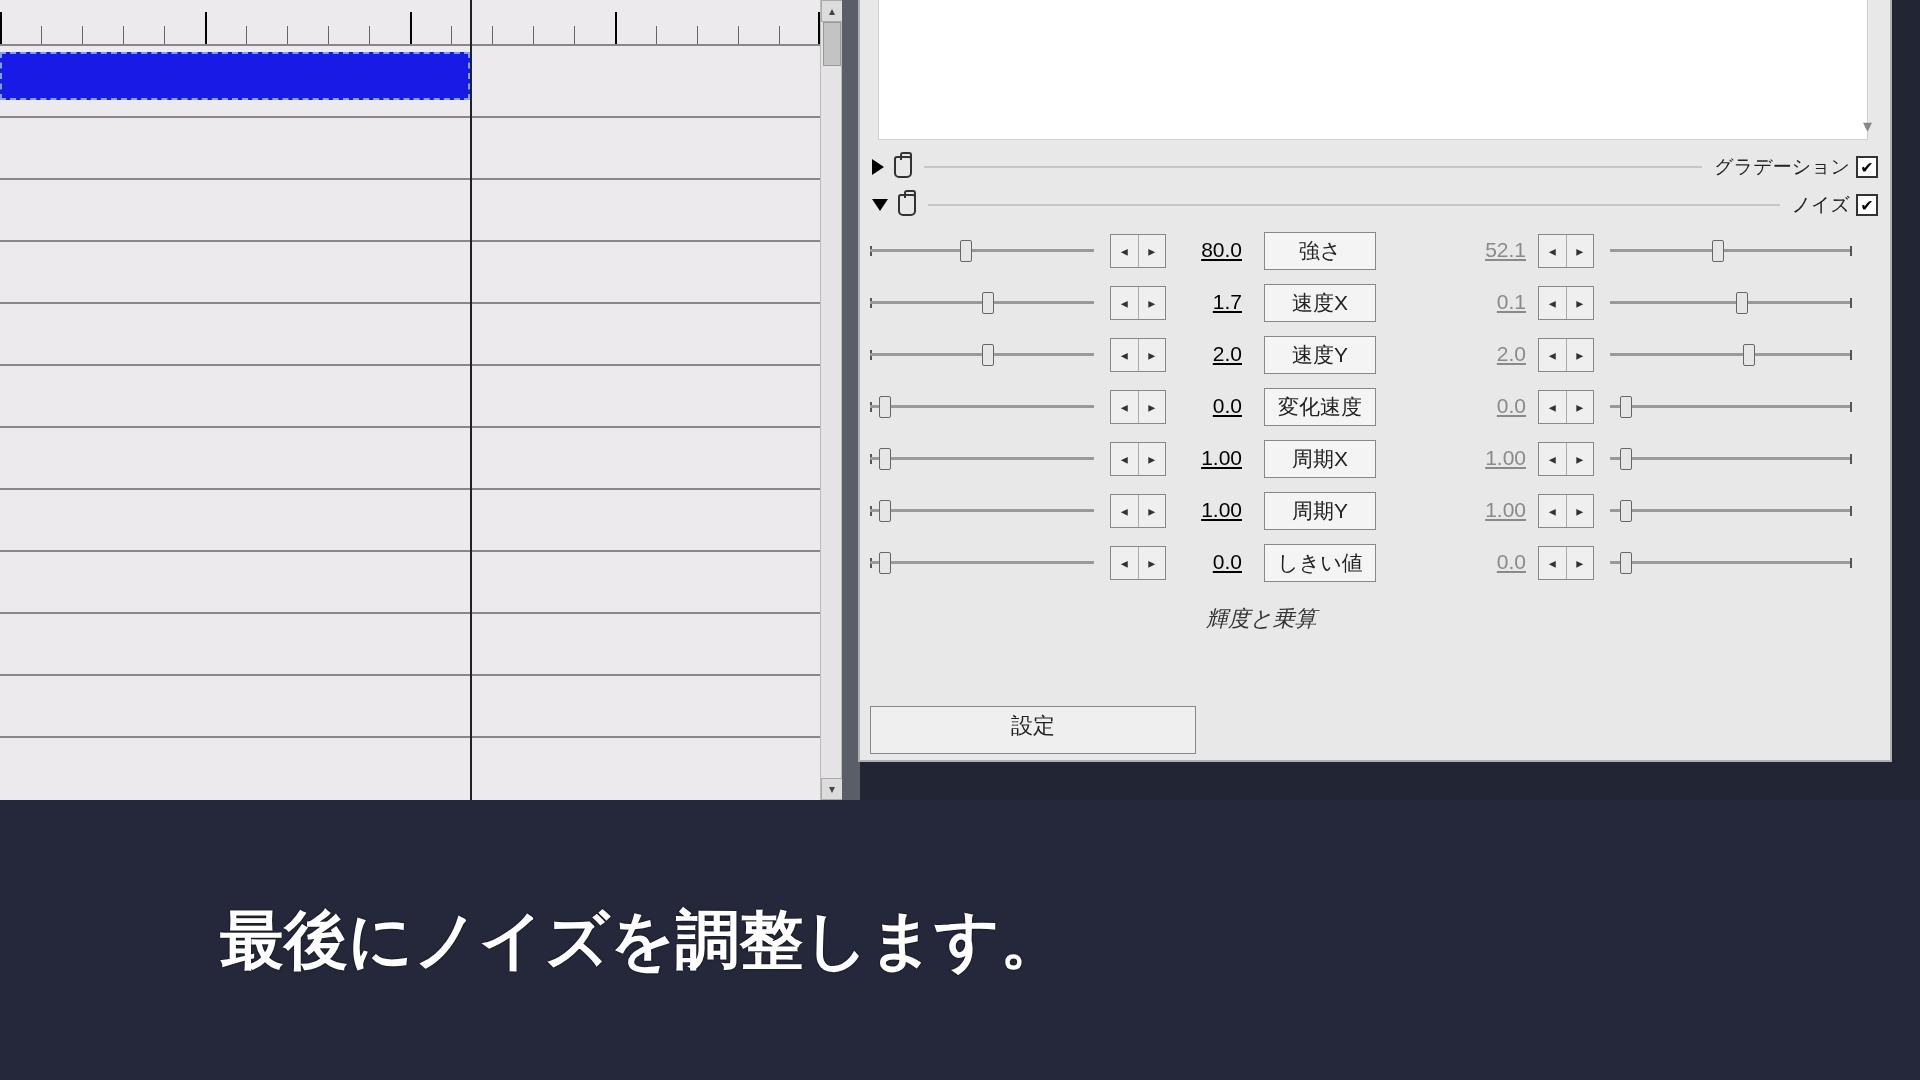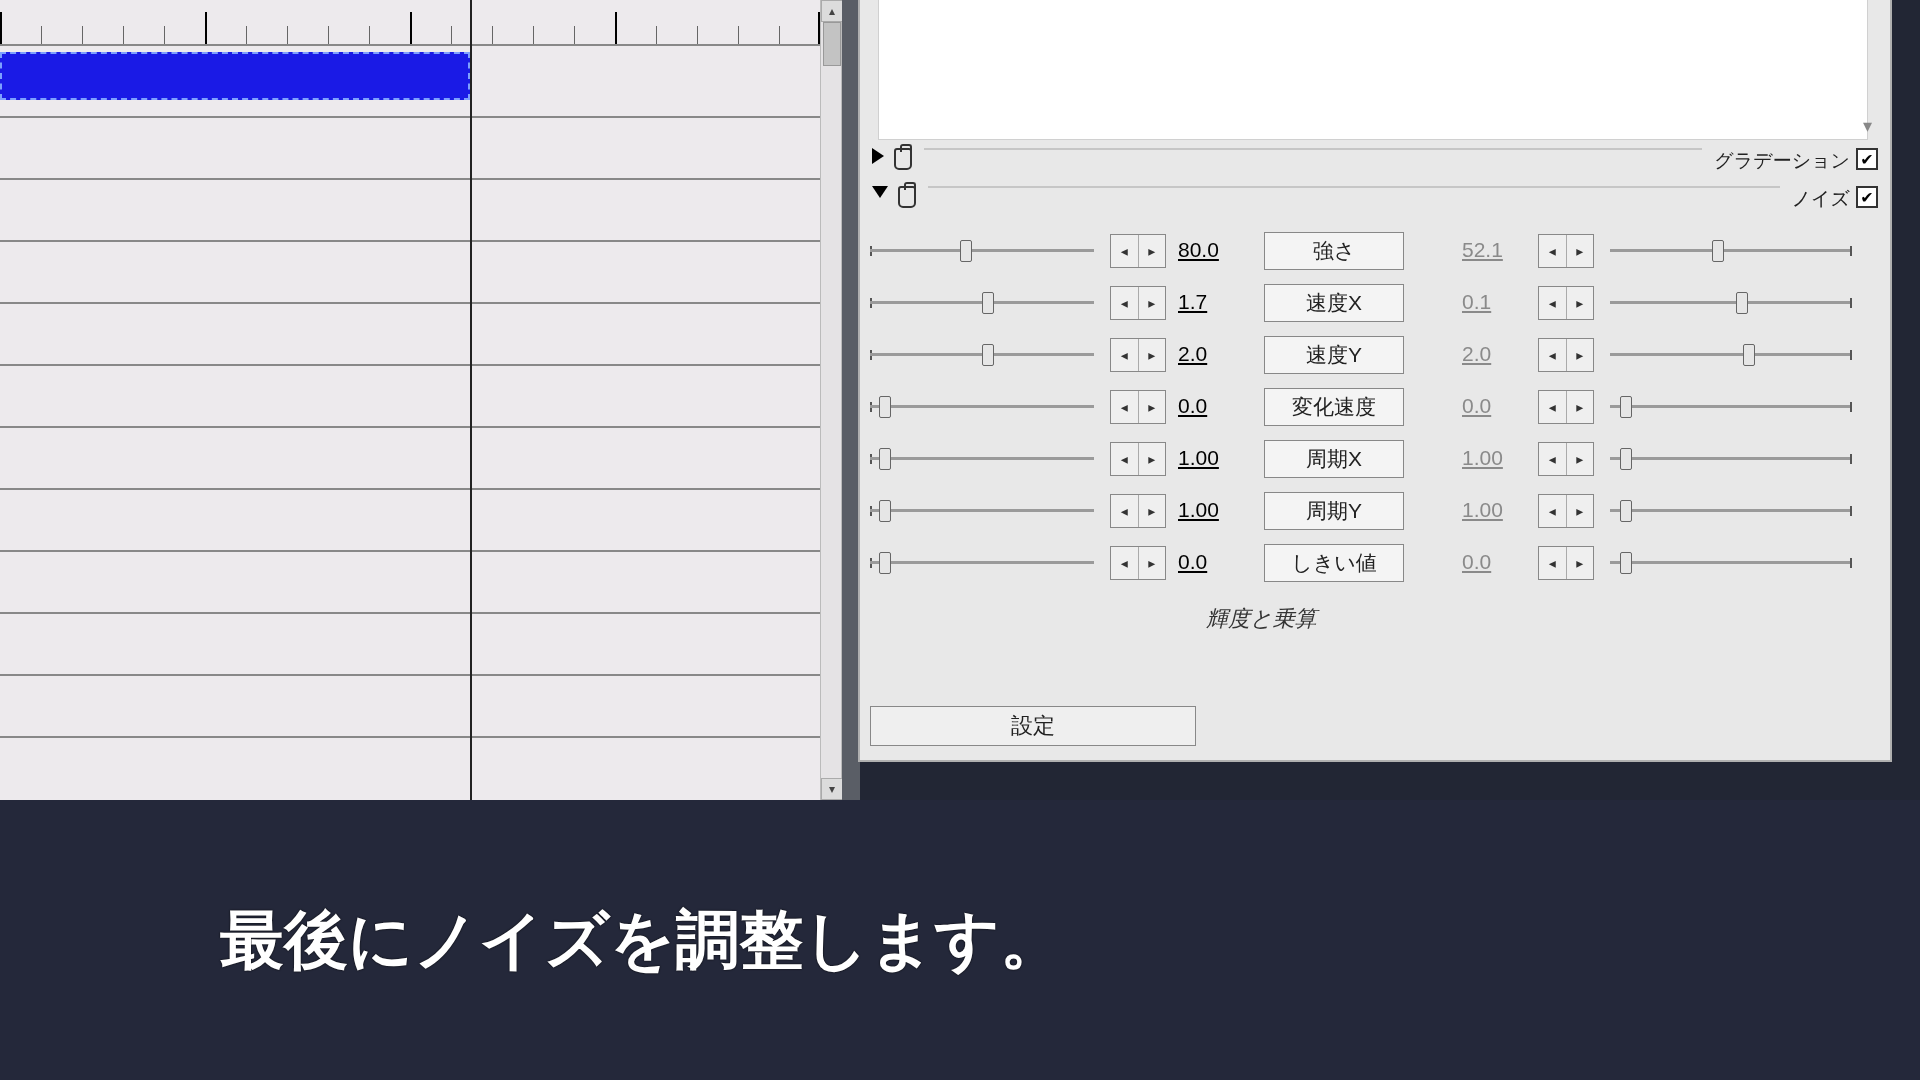--- a/index.html
+++ b/index.html
@@ -53,21 +53,21 @@
   .prop-canvas {
     position:absolute; left:18px; top:-4px; width:990px; height:144px; background:#fff;
     border:1px solid #d0d0d0;
   }
   .prop-canvas-scroll {
     position:absolute; right:4px; top:118px; width:0; height:0; font-size:18px; color:#888;
   }
 
   .section-row {
     position:absolute; left:12px; height:38px; width:1006px;
-    display:flex; align-items:flex-start;
+    display:flex; align-items:center;
   }
   .section-row-1 { top:148px; }
   .section-row-2 { top:186px; }
   .tri { width:0;height:0;display:inline-block;margin-right:10px;}
   .tri-right{border-top:8px solid transparent;border-bottom:8px solid transparent;border-left:12px solid #000;}
   .tri-down{border-left:8px solid transparent;border-right:8px solid transparent;border-top:12px solid #000;}
   .keyframe-icon {
     width:18px;height:22px;border:2px solid #333;border-radius:3px 3px 5px 5px;
     display:inline-block;position:relative;
   }
@@ -99,48 +99,48 @@
   .slider-l-tick { position:absolute;left:0;top:6px;width:2px;height:10px;background:#555;}
   .slider-r-tick { position:absolute;right:0;top:6px;width:2px;height:10px;background:#555;}
 
   .spin { position:absolute; top:8px; width:56px; height:34px;
     border:1px solid #888; background:#efefef; display:flex;}
   .spin span{flex:1;text-align:center;line-height:32px;font-size:14px;color:#333;border-right:1px solid #aaa;}
   .spin span:last-child{border-right:none;}
   .spin-l { left:240px; }
   .spin-r { left:668px; }
 
-  .val { position:absolute; top:12px; width:64px; text-align:left;
+  .val { position:absolute; top:12px; width:64px; text-align:right;
     font-size:21px; color:#000; text-decoration:underline;}
   .val-l { left:308px;}
   .val-r { left:592px; color:#8a8a8a;}
 
   .param-label {
-    position:absolute; left:394px; top:6px; width:140px;height:38px;
+    position:absolute; left:394px; top:6px; width:112px;height:38px;
     border:1px solid #888;background:#f4f4f4;
     text-align:center;line-height:36px;font-size:21px;color:#222;
   }
 
   
   .controls { position:absolute; left:10px; top:594px; width:1010px;}
   .dd-row { height:54px; position:relative;}
   .dd {
     position:absolute;left:0;top:4px;width:313px;height:40px;
     border:2px solid #888;background:#fff;display:flex;align-items:center;
     padding-left:10px;font-size:22px;color:#222;
   }
   .dd-arrow{
     position:absolute;right:0;top:0;width:28px;height:100%;
     border-left:1px solid #aaa;display:flex;align-items:center;justify-content:center;
   }
   .dd-arrow::after{content:"";border-left:6px solid transparent;border-right:6px solid transparent;border-top:8px solid #444;}
   .dd-label{position:absolute;left:336px;top:10px;font-size:22px;color:#333;font-style:italic;}
 
   .settings-btn{
-    position:absolute;left:0;top:112px;width:326px;height:40px;
+    position:absolute;left:0;top:112px;width:326px;height:48px;
     border:1px solid #888;background:#efefef;
     text-align:center;line-height:38px;font-size:22px;color:#222;
   }
 
   
   .gutter { position:absolute; left:842px; top:0; width:18px; height:800px; background:#5a5e66;}
 
   
   .subtitle-area {
     position:absolute; left:0; top:800px; width:1920px; height:280px;

